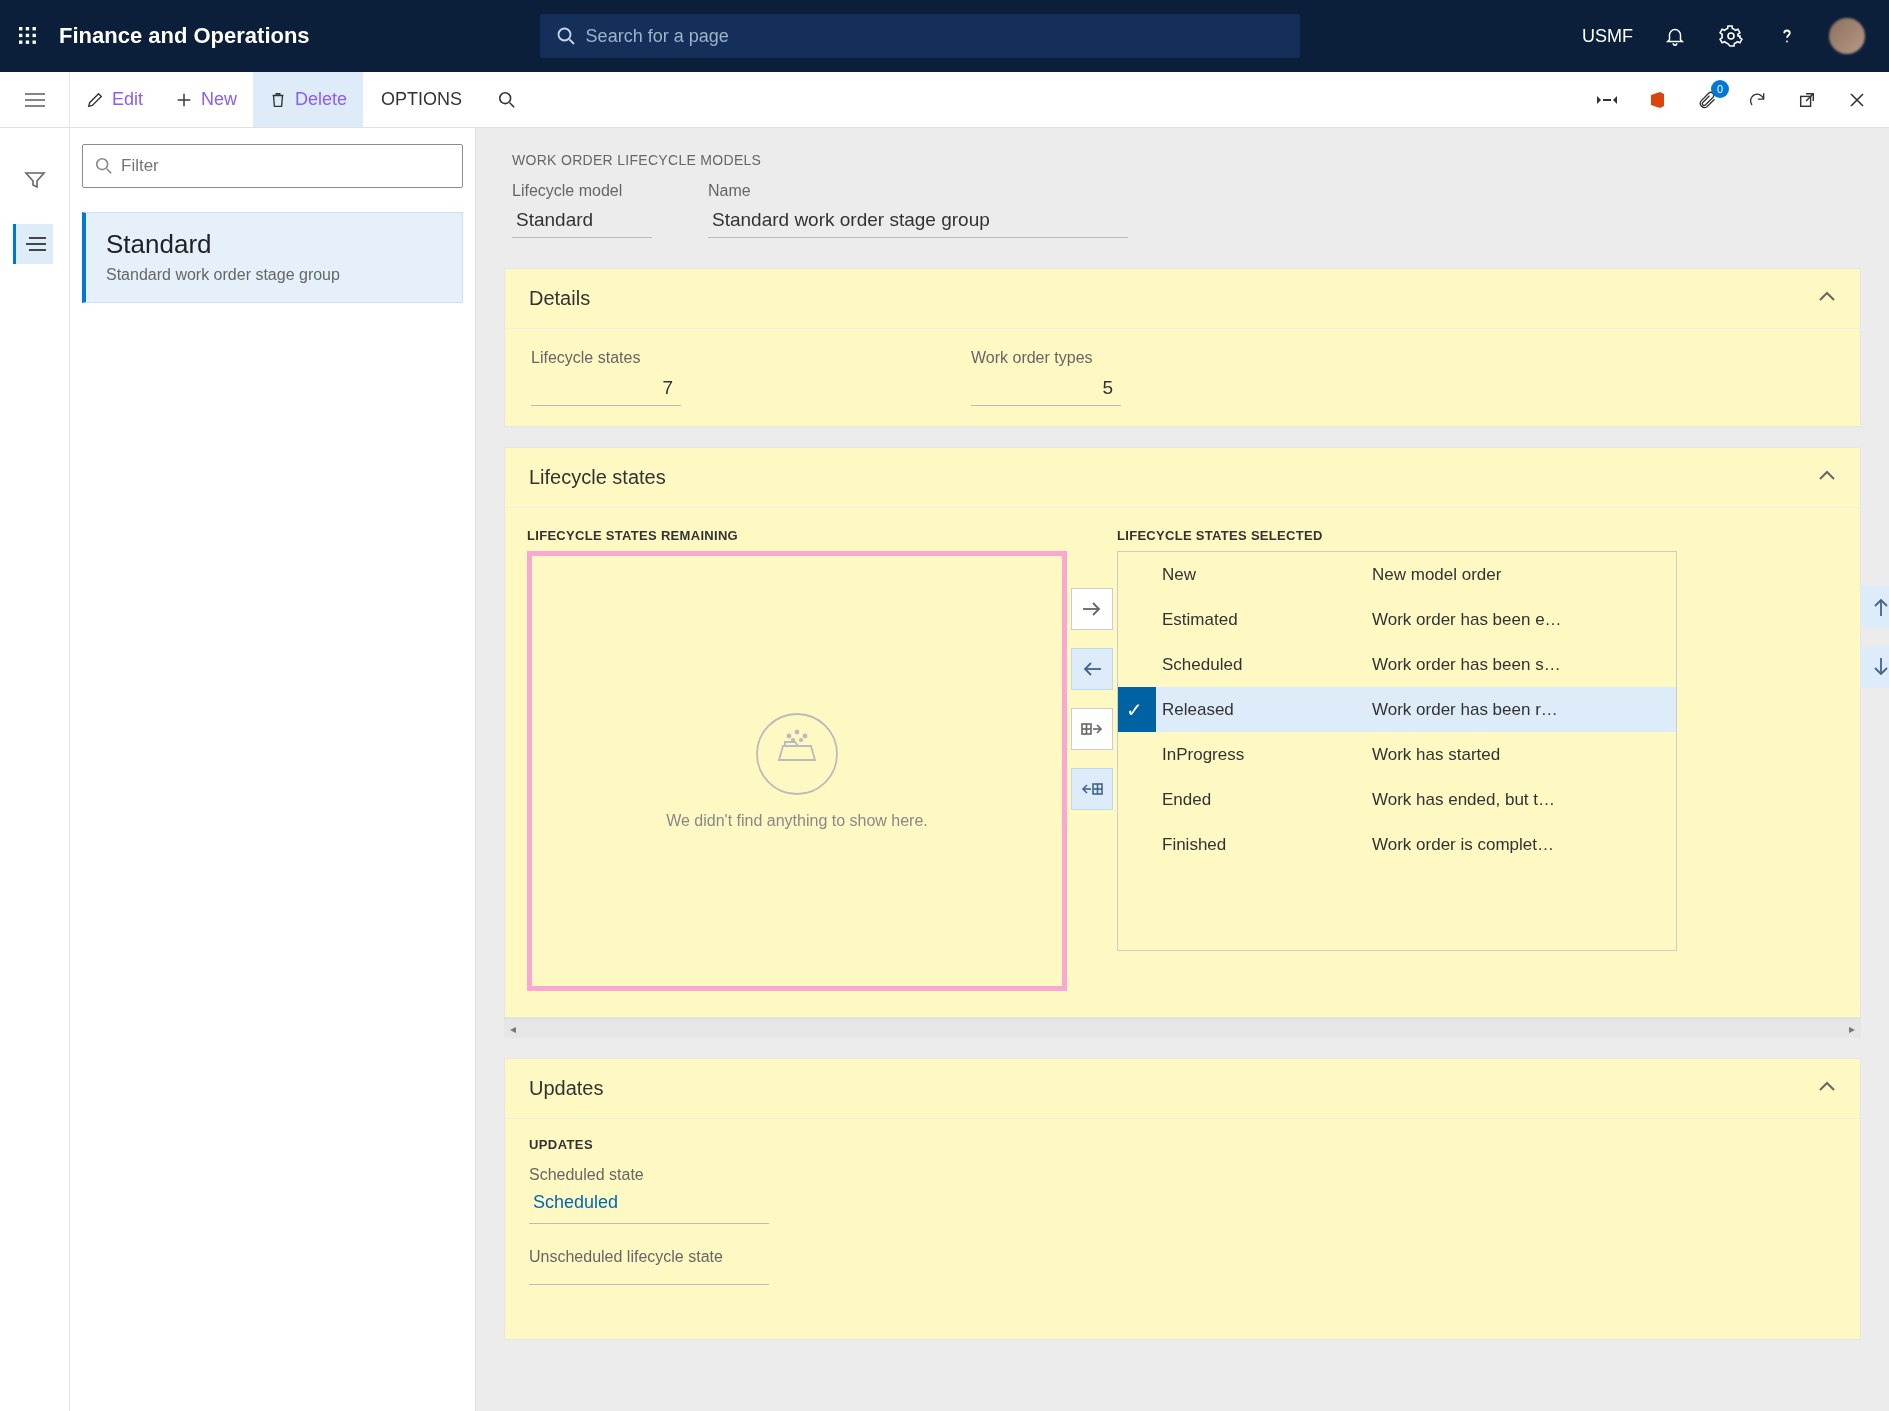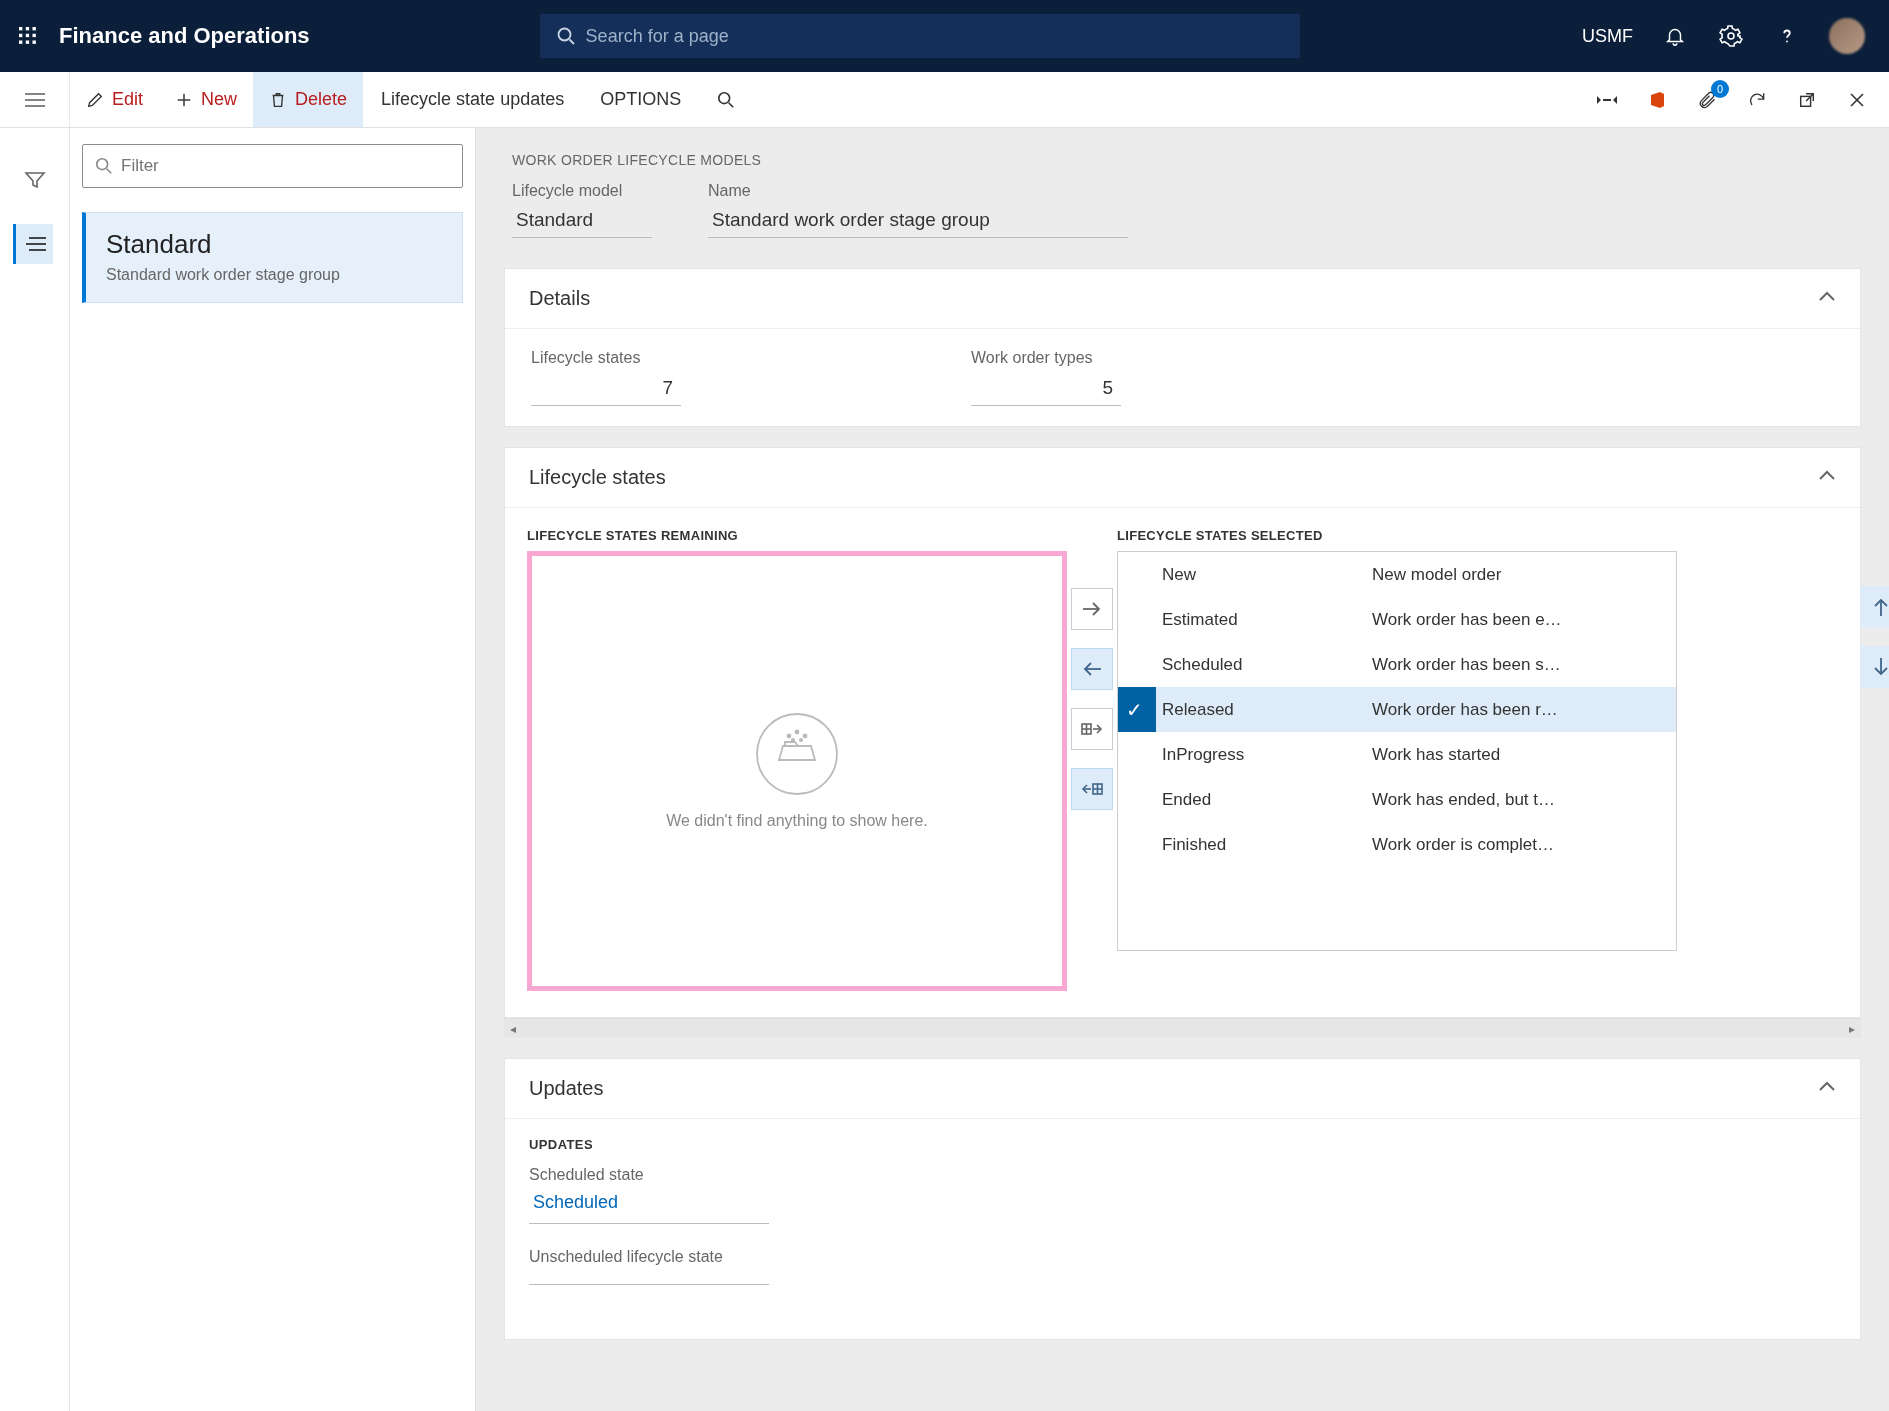--- a/index.html
+++ b/index.html
@@ -73,21 +73,21 @@
     align-items:center;
     padding:0;
   }
   .actionbar-left {
     width: 70px; height:100%;
     display:flex; align-items:center; justify-content:center;
     border-right:1px solid #e8e8e8;
   }
   .ab-btn {
     display:flex; align-items:center; gap:8px;
-    padding: 0 16px; height:100%; font-size:18px; color:#b91c1c;
+    padding: 0 16px; height:100%; font-size:18px; color:#8b5cf6;
     cursor:pointer;
   }
   .ab-btn.highlight { background:#deecf9; }
   .ab-btn svg { flex-shrink:0; }
   .ab-text { padding:0 18px; font-size:18px; height:100%; display:flex; align-items:center; cursor:pointer;}
   .ab-right { margin-left:auto; display:flex; align-items:center; gap:22px; padding-right:18px;}
   .ab-right .icon-btn { color:#333; }
   .attach-badge {
     position:relative;
   }
@@ -165,21 +165,21 @@
   .field-label { color:#666; font-size:16px; margin-bottom:6px;}
   .field-value {
     font-size:19px;
     border-bottom:1px solid #bbb;
     padding: 3px 4px 6px;
     min-width:140px;
   }
   .field-value.wide { min-width:420px; }
 
   .card {
-    background:#ffffff;
+    background:#fef9c3;
     margin: 20px 28px 0;
     border:1px solid #e5e5e5;
   }
   .card-header {
     display:flex; align-items:center; justify-content:space-between;
     padding: 18px 24px;
     border-bottom:1px solid #eee;
   }
   .card-header .title { font-size:20px; }
   .chev { cursor:pointer; color:#666;}
@@ -336,21 +336,20 @@
         <line x1="3" y1="10" x2="17" y2="10"></line>
       </svg>
     <span>New</span>
   </div>
   <div class="ab-btn highlight">
     <svg width="18" height="18" viewBox="0 0 20 20" fill="none" stroke="#333" stroke-width="1.5">
         <path d="M4 5h12M8 5V3h4v2m-7 0l1 12h8l1-12"></path>
       </svg>
     <span>Delete</span>
   </div>
-  <div class="ab-text">Lifecycle state updates</div>
   <div class="ab-text">OPTIONS</div>
   <div class="ab-text">
     <svg width="18" height="18" viewBox="0 0 20 20" fill="none" stroke="#333" stroke-width="1.8">
         <circle cx="8" cy="8" r="6"></circle>
         <line x1="13" y1="13" x2="18" y2="18"></line>
       </svg>
   </div>
 
   <div class="ab-right">
     <div class="icon-btn">

